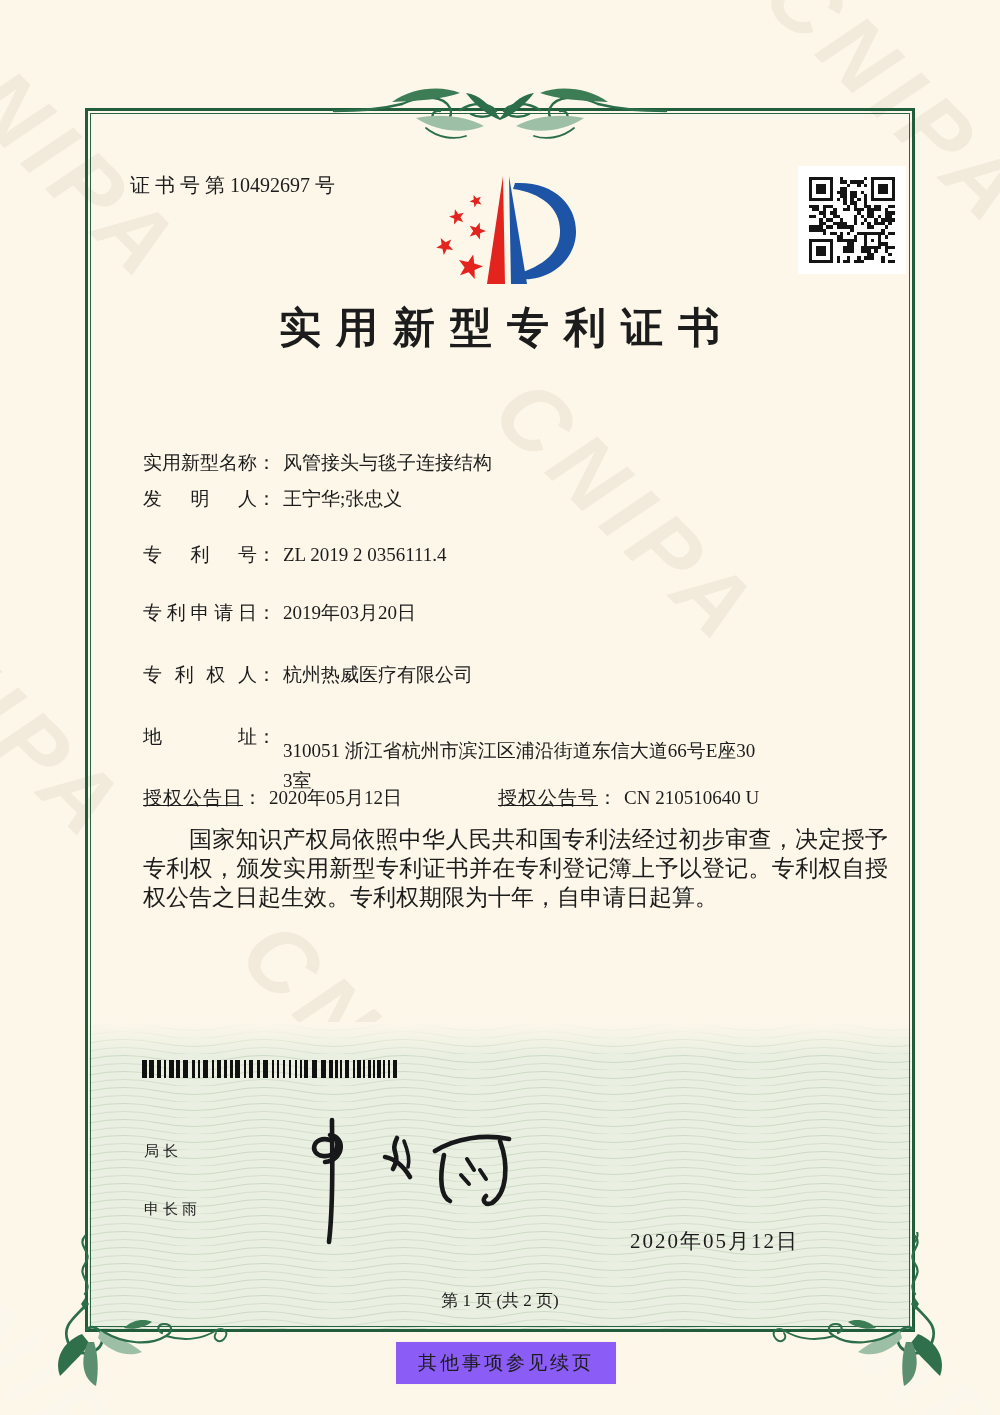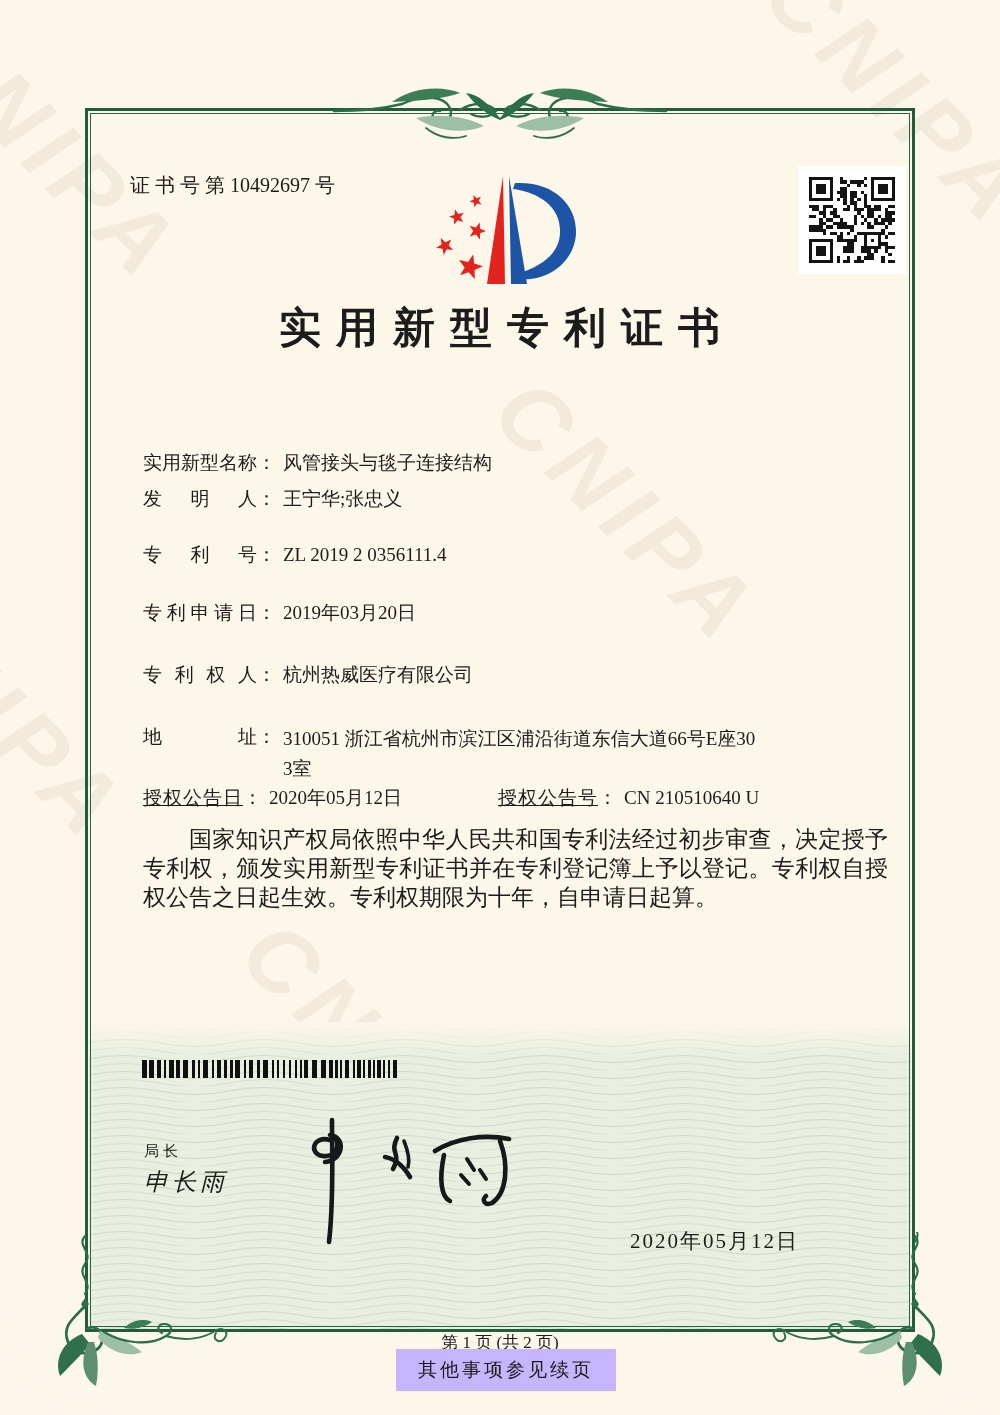--- a/index.html
+++ b/index.html
@@ -31,34 +31,34 @@
   .logo{left:423px;top:168px;width:170px;height:134px;z-index:7;}
   .qr-box{left:798px;top:166px;width:108px;height:108px;background:#ffffff;z-index:7;
     display:flex;align-items:center;justify-content:center;}
   .title{left:0;right:0;top:300px;text-align:center;font-size:42px;font-weight:bold;
     letter-spacing:15px;padding-left:14px;z-index:7;}
   .rows{z-index:7;}
   .row{position:absolute;left:143px;font-size:19px;white-space:nowrap;}
   .lbl{display:inline-block;width:114px;text-align:justify;text-align-last:justify;}
   .colon{display:inline-block;}
   .val{margin-left:7px;}
-  .val-pre{display:inline-block;white-space:pre-line;vertical-align:top;line-height:30px;}
+  .val-pre{display:inline-block;white-space:pre-line;vertical-align:top;line-height:30px;margin-top:12px;}
   .pair2{position:absolute;left:355px;top:0;}
   .lbl-plain{letter-spacing:1px;text-decoration:underline;}
   .paras{left:143px;top:826px;width:745px;font-size:23px;line-height:28.8px;
     text-align:justify;z-index:7;}
   .paras p{margin:0;text-indent:2em;}
   #barcode{left:142px;top:1060px;z-index:7;}
   .sig-title{left:144px;top:1142px;font-size:15px;z-index:7;letter-spacing:4px;}
-  .sig-name{left:144px;top:1166px;font-size:24px;z-index:7;letter-spacing:4px;font-style:italic;}
+  .sig-name{left:144px;top:1200px;font-size:15px;z-index:7;letter-spacing:4px;}
   .sig-script{left:285px;top:1108px;z-index:7;}
   .issue-date{left:630px;top:1227px;font-size:21px;letter-spacing:2px;z-index:7;}
-  .page-ind{left:0;right:0;top:1331px;text-align:center;font-size:17px;z-index:7;}
-  .footer-note{left:396px;top:1342px;background:#c4b5fd;padding:8px 22px;
-    font-size:19px;letter-spacing:3px;z-index:7;box-shadow:0 0 2px rgba(0,0,0,0.04);margin-top:7px;}
+  .page-ind{left:0;right:0;top:1289px;text-align:center;font-size:17px;z-index:7;}
+  .footer-note{left:396px;top:1342px;background:#8b5cf6;padding:8px 22px;
+    font-size:19px;letter-spacing:3px;z-index:7;box-shadow:0 0 2px rgba(0,0,0,0.04);}
 </style>
 </head>
 <body>
 
 <svg id="band" class="abs" width="822" height="307" viewBox="0 0 822 307" preserveAspectRatio="none">
   <defs>
     <pattern id="waves" patternUnits="userSpaceOnUse" width="140" height="16">
       <path d="M0,5 Q35,-2 70,5 T140,5" fill="none" stroke="#ccdac4" stroke-width="1.1"></path>
       <path d="M0,13 Q35,6 70,13 T140,13" fill="none" stroke="#d4e0cc" stroke-width="1"></path>
     </pattern>

